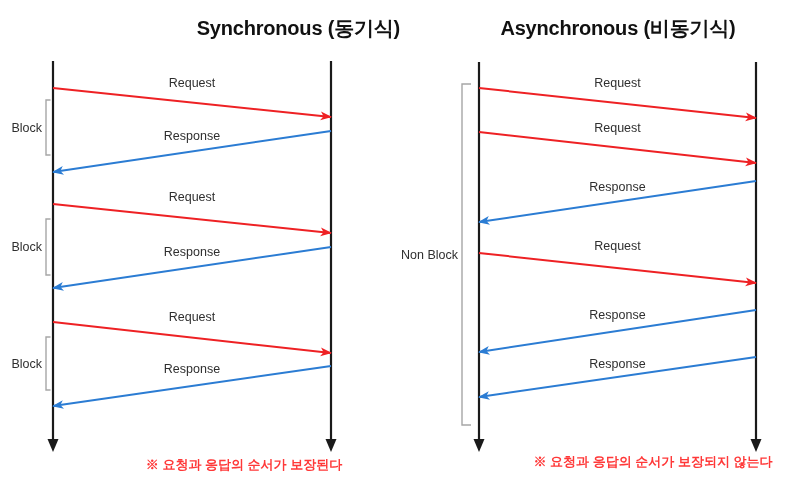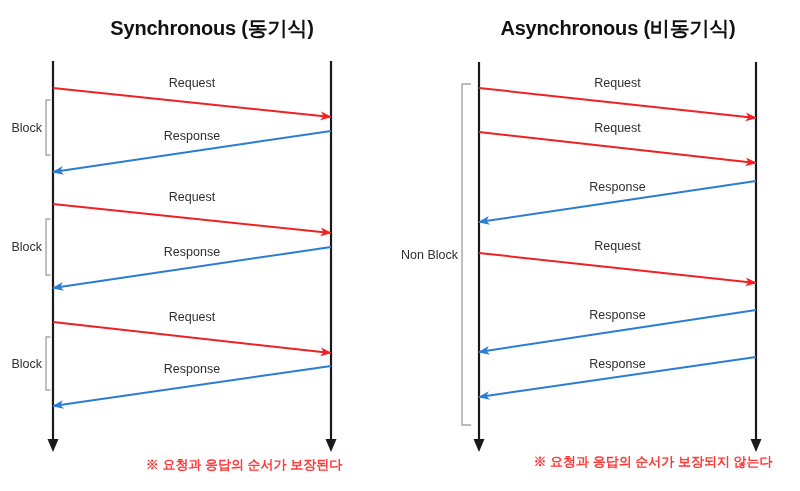--- a/index.html
+++ b/index.html
@@ -19,21 +19,21 @@
     position: absolute;
     top: 15px;
     width: 400px;
     text-align: center;
     font-size: 20px;
     font-weight: bold;
     color: #111111;
     letter-spacing: -0.2px;
     white-space: nowrap;
   }
-  #sync-title  { left: 12px; }
+  #sync-title  { left: 0px; text-align: right; }
   #async-title { left: 418px; }
   #diagram-svg {
     position: absolute;
     left: 0;
     top: 0;
   }
   .msg-label {
     font-size: 12.5px;
     fill: #2f2f2f;
   }

